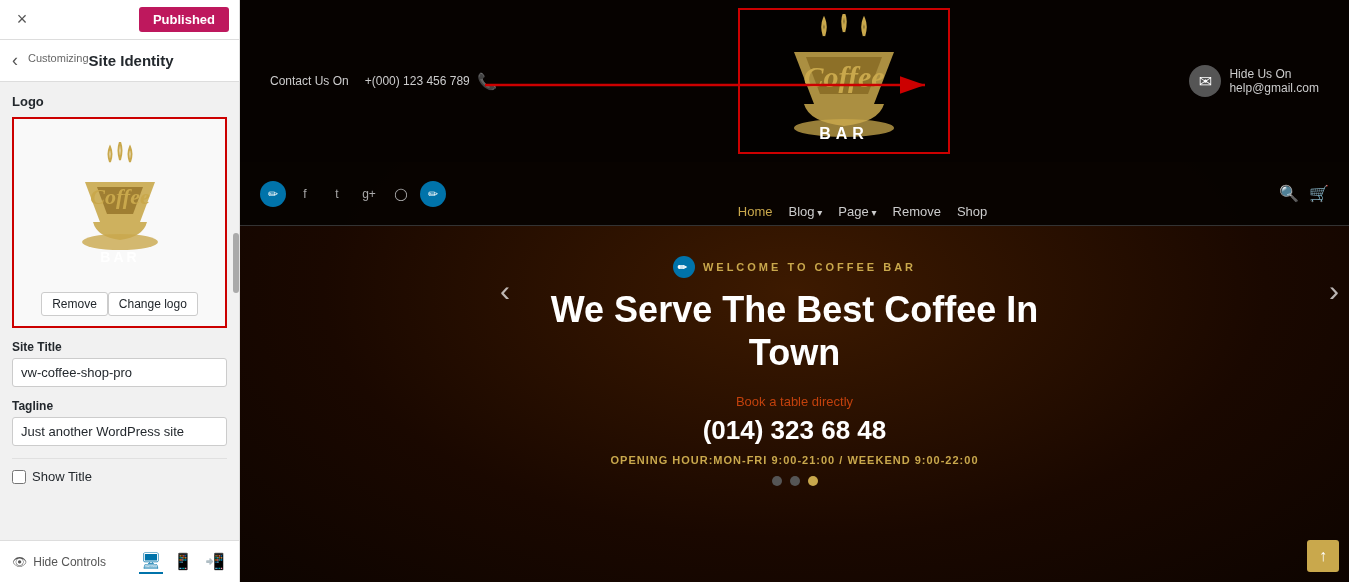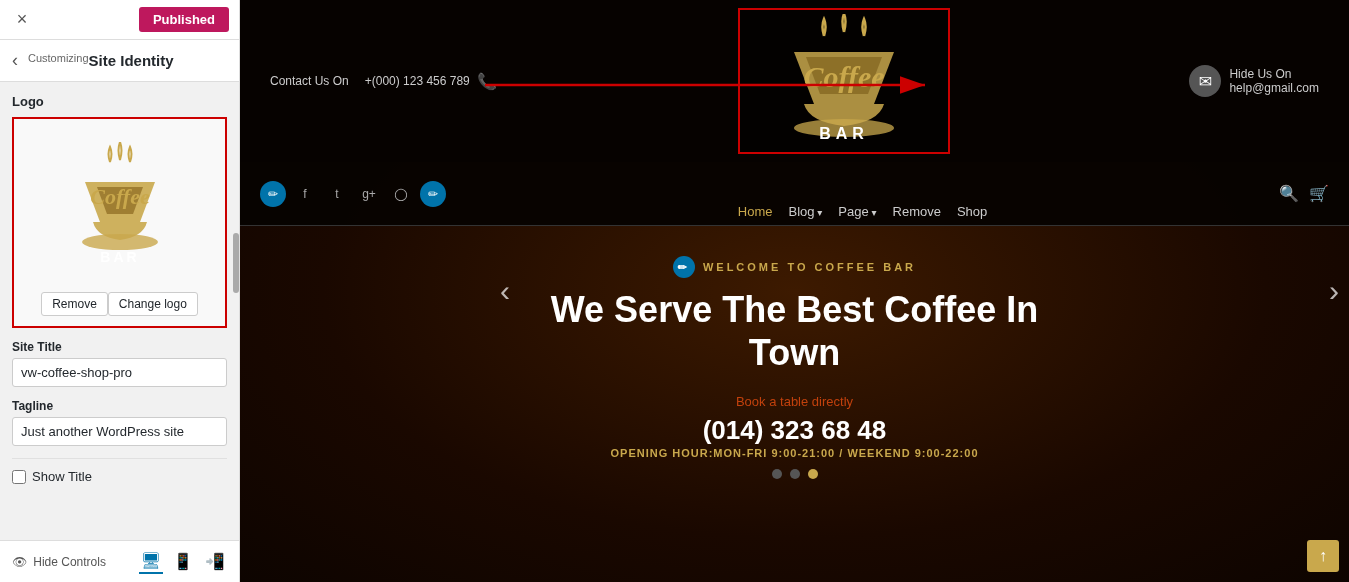--- a/index.html
+++ b/index.html
@@ -344,21 +344,21 @@
     }
     .hero-book {
       font-size: 13px;
       color: #c2410c;
       margin-bottom: 6px;
     }
     .hero-phone {
       font-size: 26px;
       font-weight: 700;
       color: #fff;
-      margin-bottom: 1px;
+      margin-bottom: 8px;
     }
     .hero-hours {
       font-size: 11px;
       font-weight: 700;
       color: #c9a84c;
       letter-spacing: 1px;
     }
 
     
     .slider-arrow {

